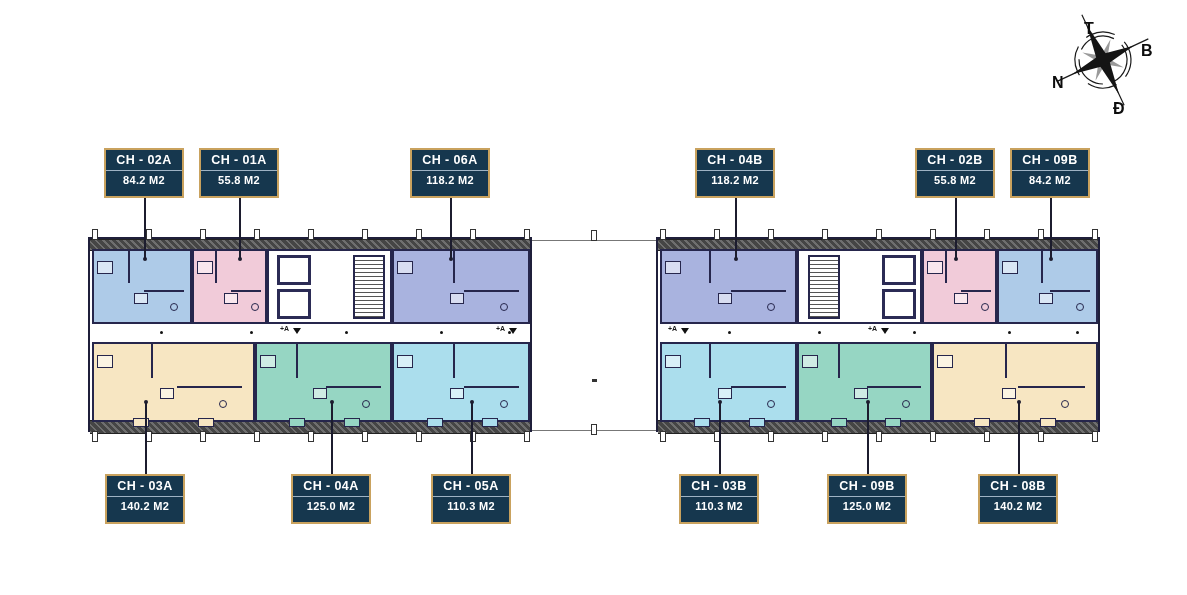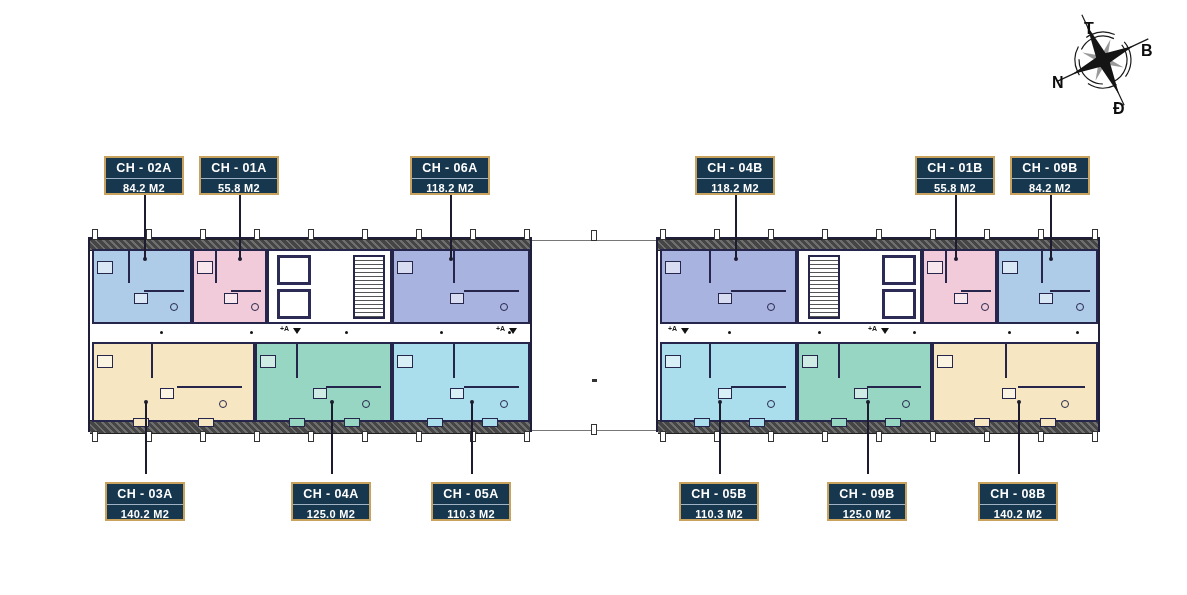--- a/index.html
+++ b/index.html
@@ -3,23 +3,23 @@
 <meta charset="utf-8">
 <style>
   html,body{margin:0;padding:0;}
   body{
     width:1187px;height:595px;background:#ffffff;
     font-family:"Liberation Sans",sans-serif;position:relative;overflow:hidden;
   }
   .canvas{position:absolute;inset:0;}
   
   .unit-label{
-    position:absolute;width:80px;height:39px;box-sizing:border-box;
+    position:absolute;width:80px;height:50px;box-sizing:border-box;
     background:#16374e;border:2px solid #c9a25e;color:#fff;text-align:center;
-    cursor:pointer;z-index:6;margin-top:8px;
+    cursor:pointer;z-index:6;
   }
   .unit-label .nm{
     display:block;font-weight:bold;font-size:12.5px;line-height:20px;
     letter-spacing:.4px;border-bottom:1px solid #9fb3c4;
   }
   .unit-label .ar{display:block;font-weight:bold;font-size:11px;line-height:18px;letter-spacing:.3px;}
   .leader{position:absolute;width:1.5px;background:#1c1c2e;z-index:5;}
   .leader-dot{position:absolute;width:4px;height:4px;border-radius:50%;background:#1c1c2e;z-index:5;}
   
   .wing{
@@ -264,21 +264,21 @@
     </div>
     <div class="leader" style="left: 450px; top: 191px; height: 68px;"></div>
     <div class="leader-dot" style="left: 449px; top: 257px;"></div>
     <div class="unit-label" style="left: 695px; top: 148px;">
       <span class="nm">CH - 04B</span>
       <span class="ar">118.2 M2</span>
     </div>
     <div class="leader" style="left: 735px; top: 191px; height: 68px;"></div>
     <div class="leader-dot" style="left: 734px; top: 257px;"></div>
     <div class="unit-label" style="left: 915px; top: 148px;">
-      <span class="nm">CH - 01B</span>
+      <span class="nm">CH - 02B</span>
       <span class="ar">55.8 M2</span>
     </div>
     <div class="leader" style="left: 955px; top: 191px; height: 68px;"></div>
     <div class="leader-dot" style="left: 954px; top: 257px;"></div>
     <div class="unit-label" style="left: 1010px; top: 148px;">
       <span class="nm">CH - 09B</span>
       <span class="ar">84.2 M2</span>
     </div>
     <div class="leader" style="left: 1050px; top: 191px; height: 68px;"></div>
     <div class="leader-dot" style="left: 1049px; top: 257px;"></div>
@@ -294,21 +294,21 @@
     </div>
     <div class="leader" style="left: 331px; top: 402px; height: 72px;"></div>
     <div class="leader-dot" style="left: 330px; top: 400px;"></div>
     <div class="unit-label" style="left: 431px; top: 474px;">
       <span class="nm">CH - 05A</span>
       <span class="ar">110.3 M2</span>
     </div>
     <div class="leader" style="left: 471px; top: 402px; height: 72px;"></div>
     <div class="leader-dot" style="left: 470px; top: 400px;"></div>
     <div class="unit-label" style="left: 679px; top: 474px;">
-      <span class="nm">CH - 05B</span>
+      <span class="nm">CH - 03B</span>
       <span class="ar">110.3 M2</span>
     </div>
     <div class="leader" style="left: 719px; top: 402px; height: 72px;"></div>
     <div class="leader-dot" style="left: 718px; top: 400px;"></div>
     <div class="unit-label" style="left: 827px; top: 474px;">
       <span class="nm">CH - 09B</span>
       <span class="ar">125.0 M2</span>
     </div>
     <div class="leader" style="left: 867px; top: 402px; height: 72px;"></div>
     <div class="leader-dot" style="left: 866px; top: 400px;"></div>

